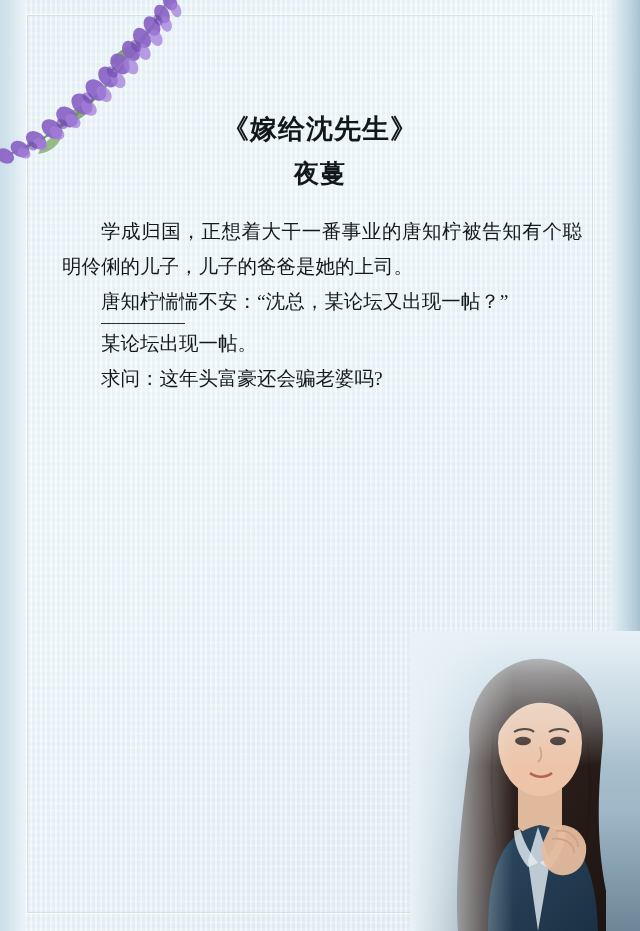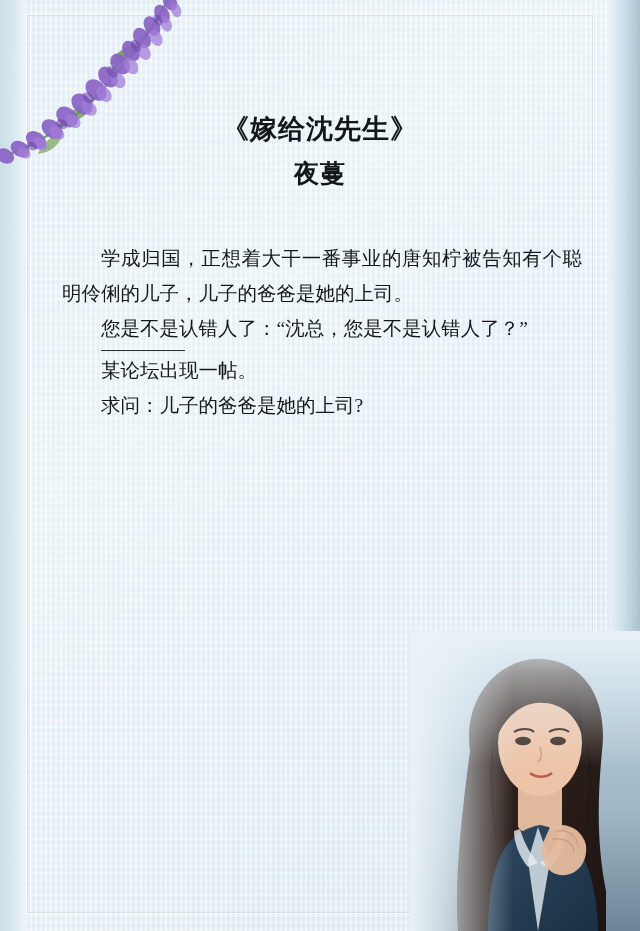--- a/index.html
+++ b/index.html
@@ -112,21 +112,21 @@
   }
   .author {
     font-size: 25px;
     font-weight: 700;
     letter-spacing: 1px;
     line-height: 1.5;
     margin-top: 6px;
   }
 
   .body-block {
-    margin: 48px 58px 0 62px;
+    margin: 21px 58px 0 62px;
     color: #15191d;
     font-size: 19.5px;
     line-height: 35px;
     text-align: justify;
     text-justify: inter-ideograph;
   }
   .para {
     text-indent: 2em;
     margin: 0;
   }
@@ -253,22 +253,22 @@
 
   <div id="content">
 
     <div class="title-block">
       <div class="book-title">《嫁给沈先生》</div>
       <div class="author">夜蔓</div>
     </div>
 
     <div class="body-block">
       <p class="para">学成归国，正想着大干一番事业的唐知柠被告知有个聪明伶俐的儿子，儿子的爸爸是她的上司。</p>
-      <p class="para">您是不是认错人了：“沈总，您是不是认错人了？”</p>
+      <p class="para">唐知柠惴惴不安：“沈总，某论坛又出现一帖？”</p>
 
       <div class="divider"></div>
 
       <p class="para">某论坛出现一帖。</p>
-      <p class="para">求问：儿子的爸爸是她的上司?</p>
+      <p class="para">求问：这年头富豪还会骗老婆吗?</p>
     </div>
 
   </div>
 </div>
 
 </body></html>

